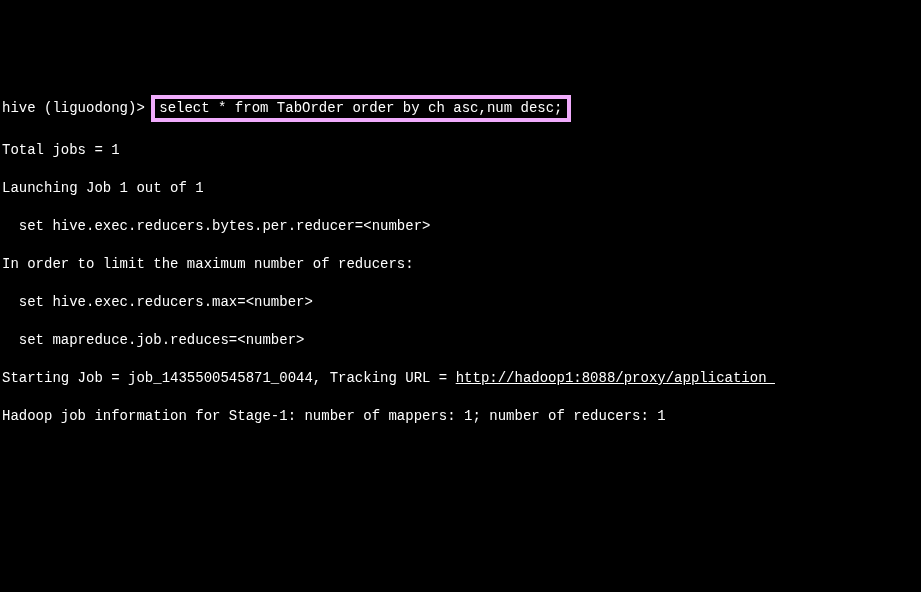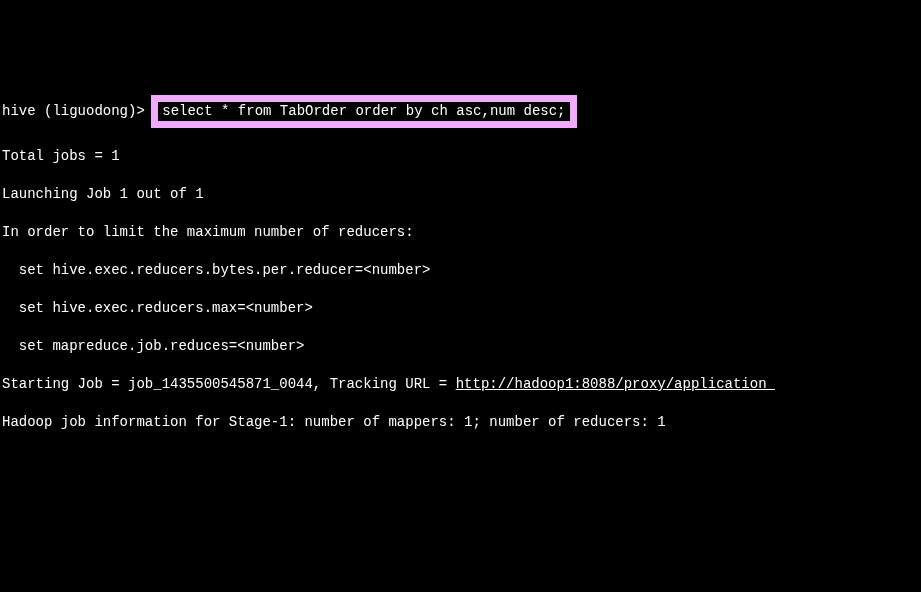--- a/index.html
+++ b/index.html
@@ -12,40 +12,40 @@
     width: 921px;
     height: 592px;
     overflow: hidden;
     white-space: pre;
     padding: 0;
   }
   .terminal {
     padding: 0 2px;
   }
   .highlight-box {
-    border: 7px solid #f0abfc;
+    border: 4px solid #f0abfc;
     display: inline-block;
     padding: 0 4px;
     margin-left: -2px;
   }
   .underline {
     text-decoration: underline;
   }
 </style>
 </head>
 <body>
 
 
 
 <div class="terminal">
 <div><span>hive (liguodong)&gt; </span><span class="highlight-box"><span>select * from TabOrder order by ch asc,num desc;</span></span></div>
 <div>Total jobs = 1</div>
 <div>Launching Job 1 out of 1</div>
+<div>  set hive.exec.reducers.bytes.per.reducer=&lt;number&gt;</div>
 <div>In order to limit the maximum number of reducers:</div>
-<div>  set hive.exec.reducers.bytes.per.reducer=&lt;number&gt;</div>
 <div>  set hive.exec.reducers.max=&lt;number&gt;</div>
 <div>  set mapreduce.job.reduces=&lt;number&gt;</div>
 <div><span>Starting Job = job_1435500545871_0044, Tracking URL = </span><span class="underline">http://hadoop1:8088/proxy/application_</span></div>
 <div>Hadoop job information for Stage-1: number of mappers: 1; number of reducers: 1</div>
 
 
 
 
 
 

